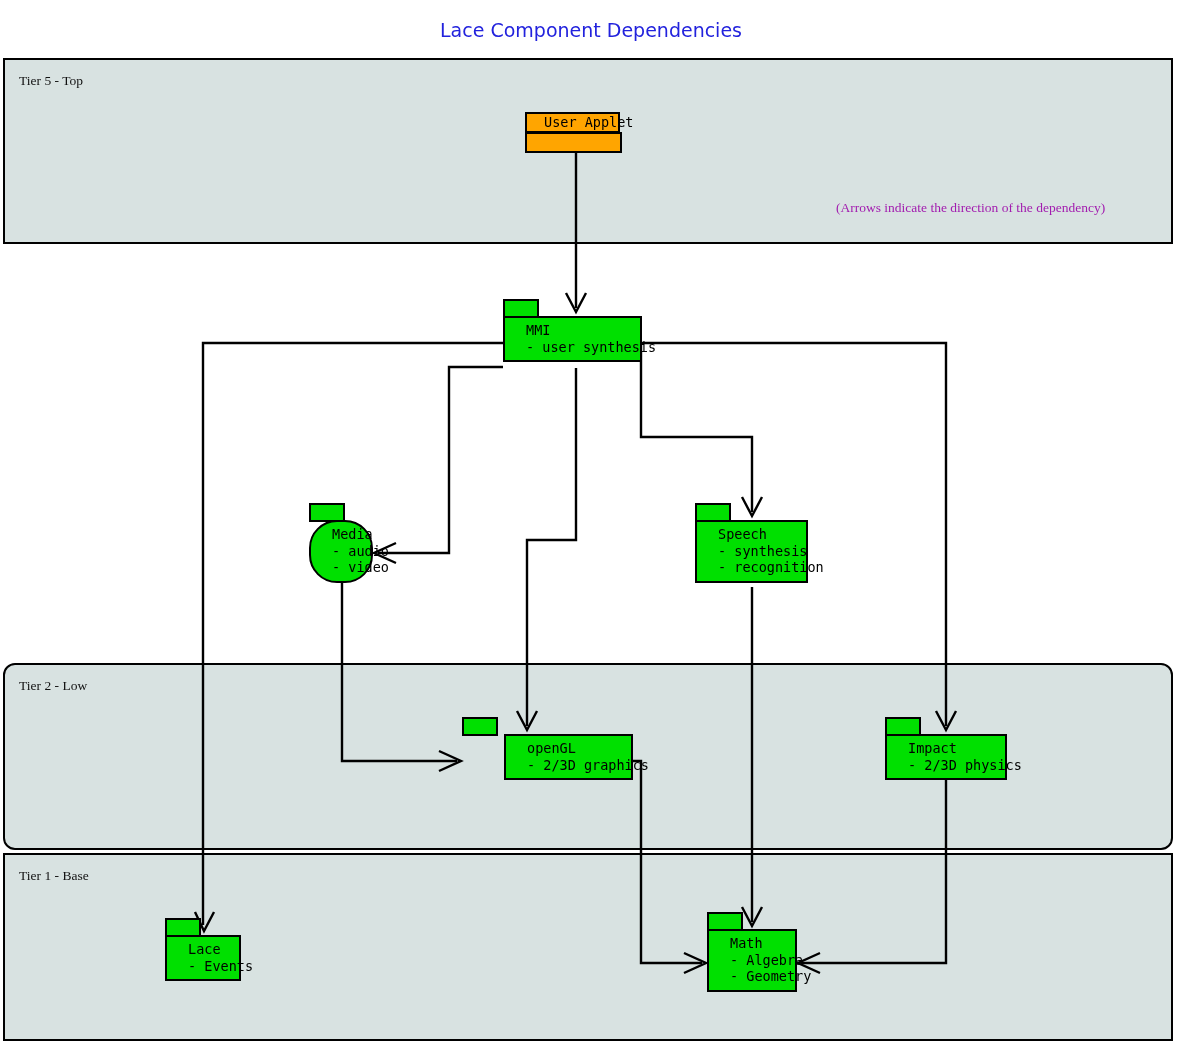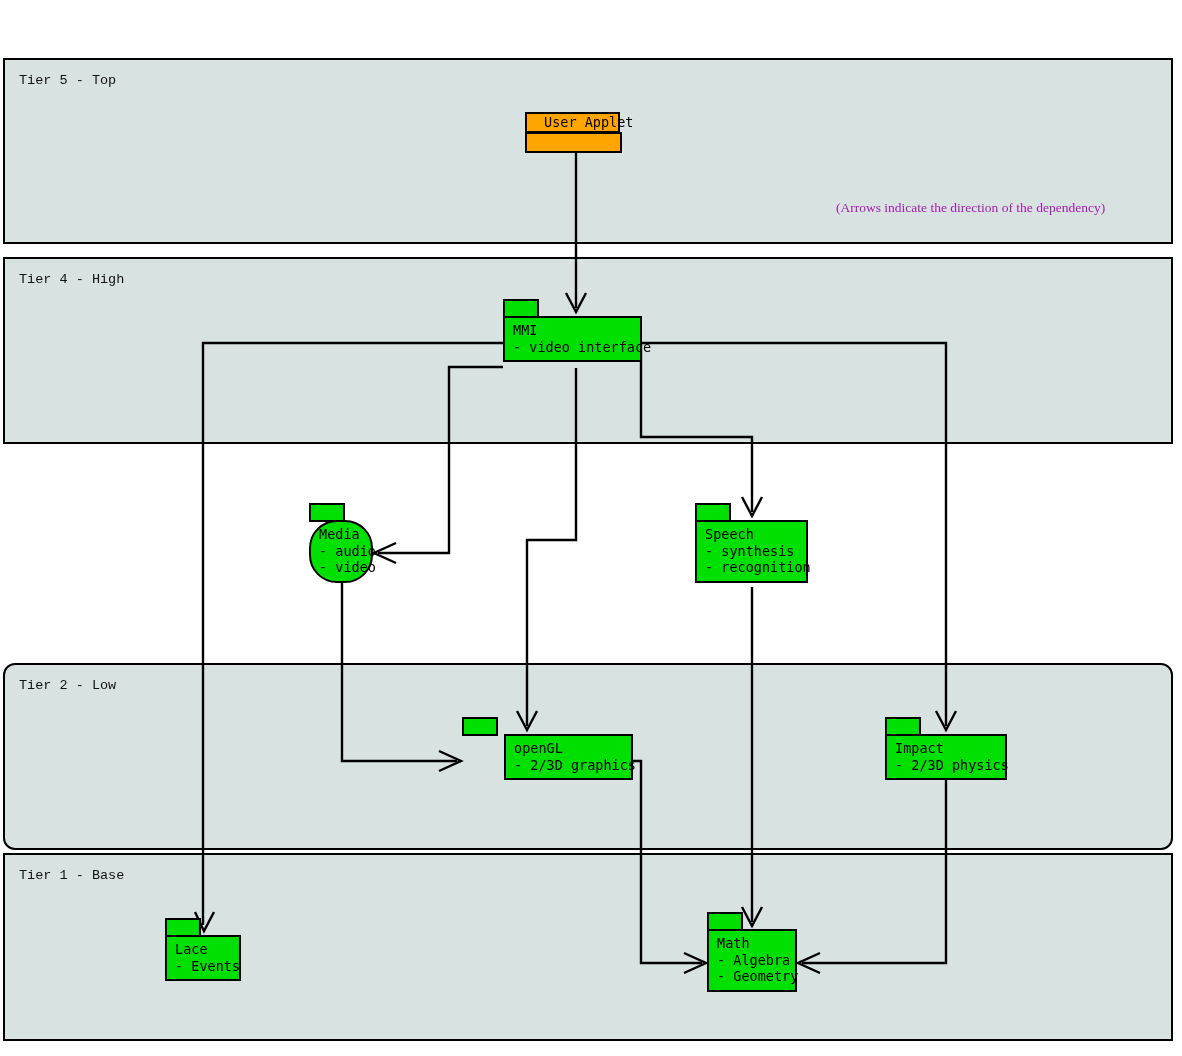--- a/index.html
+++ b/index.html
@@ -36,21 +36,21 @@
     background: #d8e2e1;
     border: 2px solid #000000;
     box-sizing: border-box;
   }
   .tier-label {
     position: absolute;
     left: 14px;
     top: 13px;
     font-size: 13.5px;
     color: #111111;
-    font-family: Liberation Mono, monospace;
+    font-family: Liberation Serif, serif;
     white-space: nowrap;
   }
   #tier5 { top: 58px;  height: 186px; }
   #tier4 { top: 257px; height: 187px; }
   #tier3 { top: 460px; height: 190px; }
   #tier2 { top: 663px; height: 187px; border-radius: 12px; }
   #tier1 { top: 853px; height: 188px; }
 
   #note {
     position: absolute;
@@ -88,21 +88,21 @@
     border: 2.2px solid #000000;
     box-sizing: border-box;
   }
   .pkg .body {
     position: absolute;
     left: 0;
     top: 17px;
     background: #00e000;
     border: 2.2px solid #000000;
     box-sizing: border-box;
-    padding: 4px 6px 4px 8px;
+    padding: 4px 6px 4px 21px;
     font-family: "DejaVu Sans Mono", "Liberation Mono", monospace;
     font-size: 13.5px;
     line-height: 16.6px;
     color: #000000;
     white-space: nowrap;
   }
   .pkg .body div { white-space: nowrap; }
 
   
   #pkg-user-applet {
@@ -155,26 +155,24 @@
   #pkg-lace .body   { width: 76px; height: 46px; }
 
   #pkg-math   { left: 707px; top: 912px; }
   #pkg-math .body   { width: 90px; height: 63px; }
 </style>
 </head>
 <body>
 
 <div id="canvas">
 
+  <div id="diagram-title">Lace Component Dependencies</div>
 
   <div class="tier" id="tier5">
     <span class="tier-label">Tier 5 - Top</span>
-  </div>
-  <div class="tier" id="tier4">
-    <span class="tier-label">Tier 4 - High</span>
   </div>
   <div class="tier" id="tier2">
     <span class="tier-label">Tier 2 - Low</span>
   </div>
   <div class="tier" id="tier1">
     <span class="tier-label">Tier 1 - Base</span>
   </div>
 
   <div id="note">(Arrows indicate the direction of the dependency)</div>
 
@@ -233,21 +231,21 @@
 
   <div class="pkg" id="pkg-user-applet">
     <div class="ua-body"></div>
     <div class="ua-label">User Applet</div>
   </div>
 
   <div class="pkg" id="pkg-mmi">
     <div class="tab"></div>
     <div class="body">
       <div>MMI</div>
-      <div>- video interface</div>
+      <div>- user synthesis</div>
     </div>
   </div>
 
   <div class="pkg" id="pkg-media">
     <div class="tab"></div>
     <div class="body">
       <div>Media</div>
       <div>- audio</div>
       <div>- video</div>
     </div>

